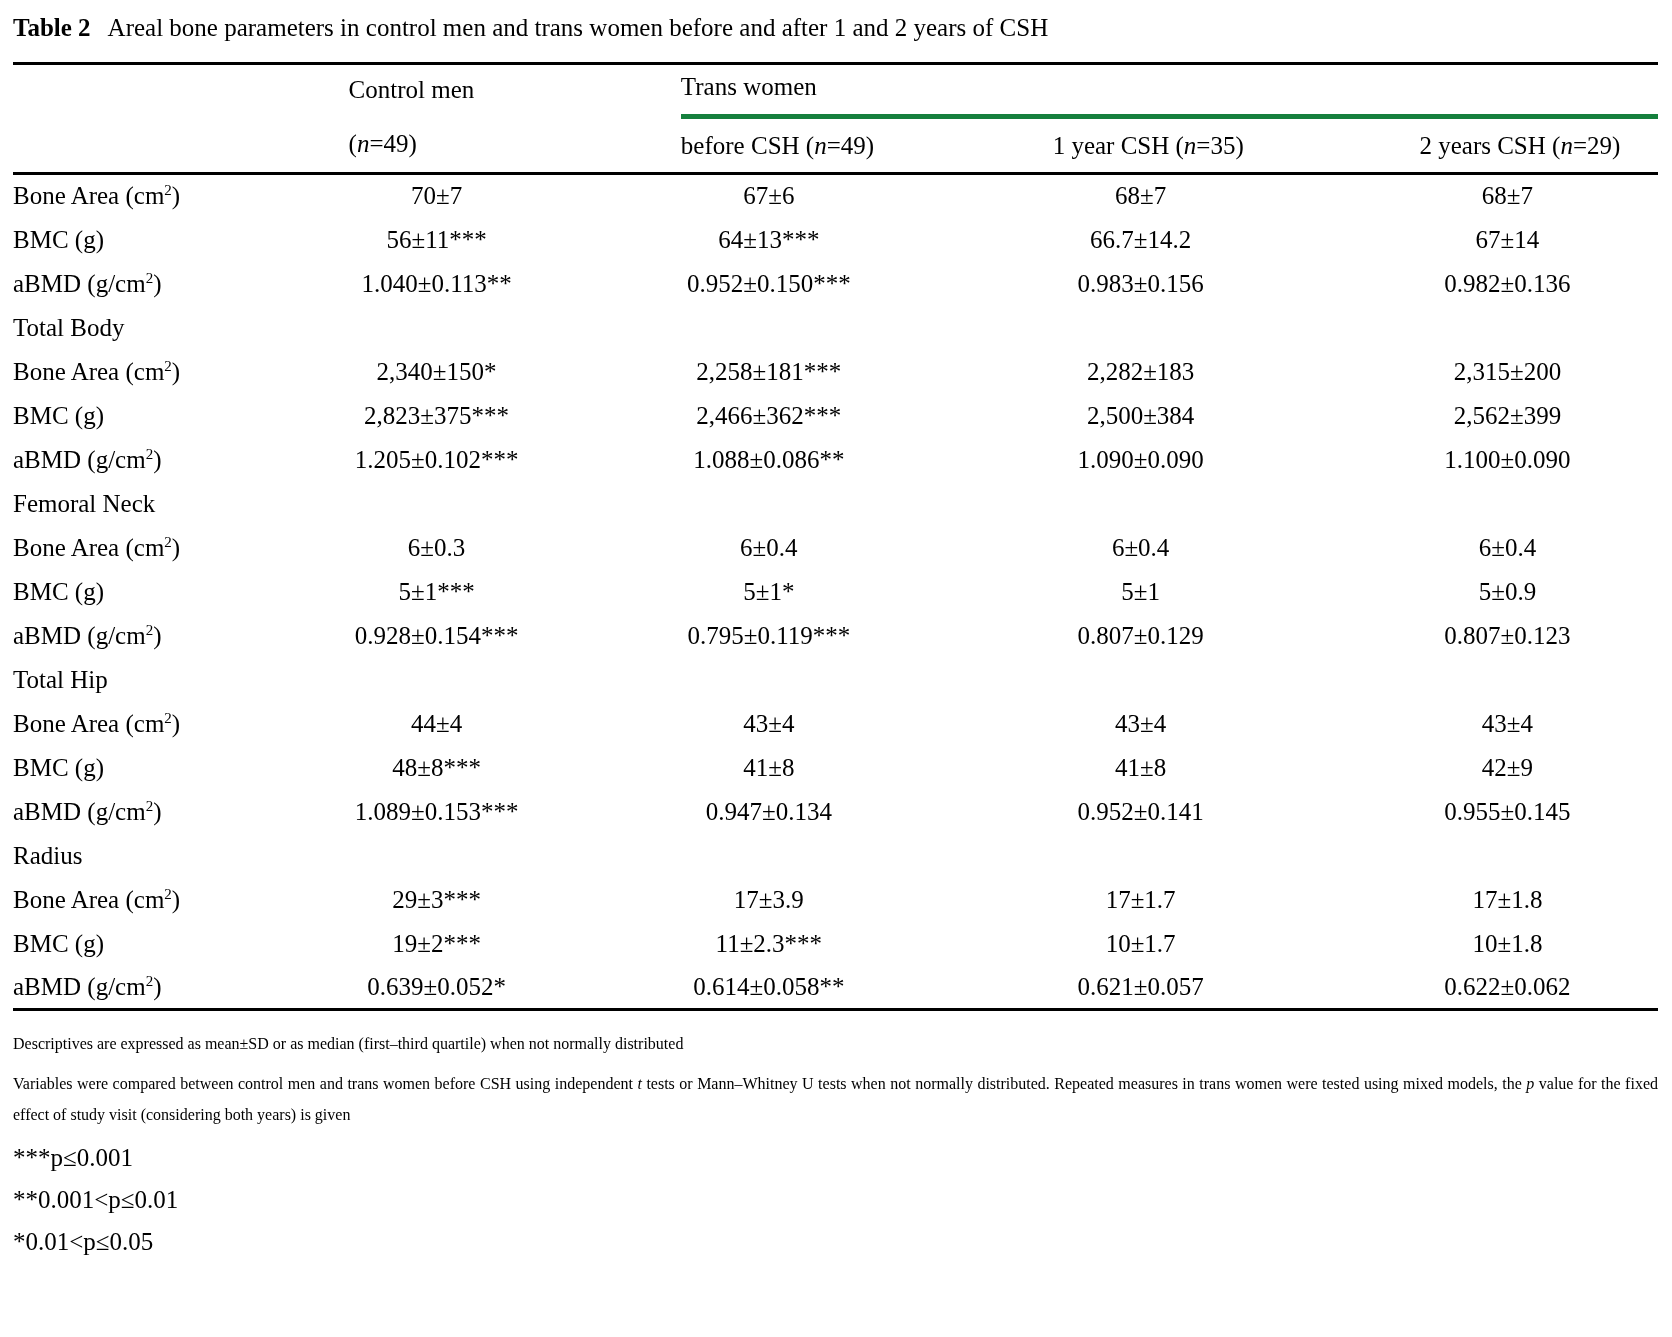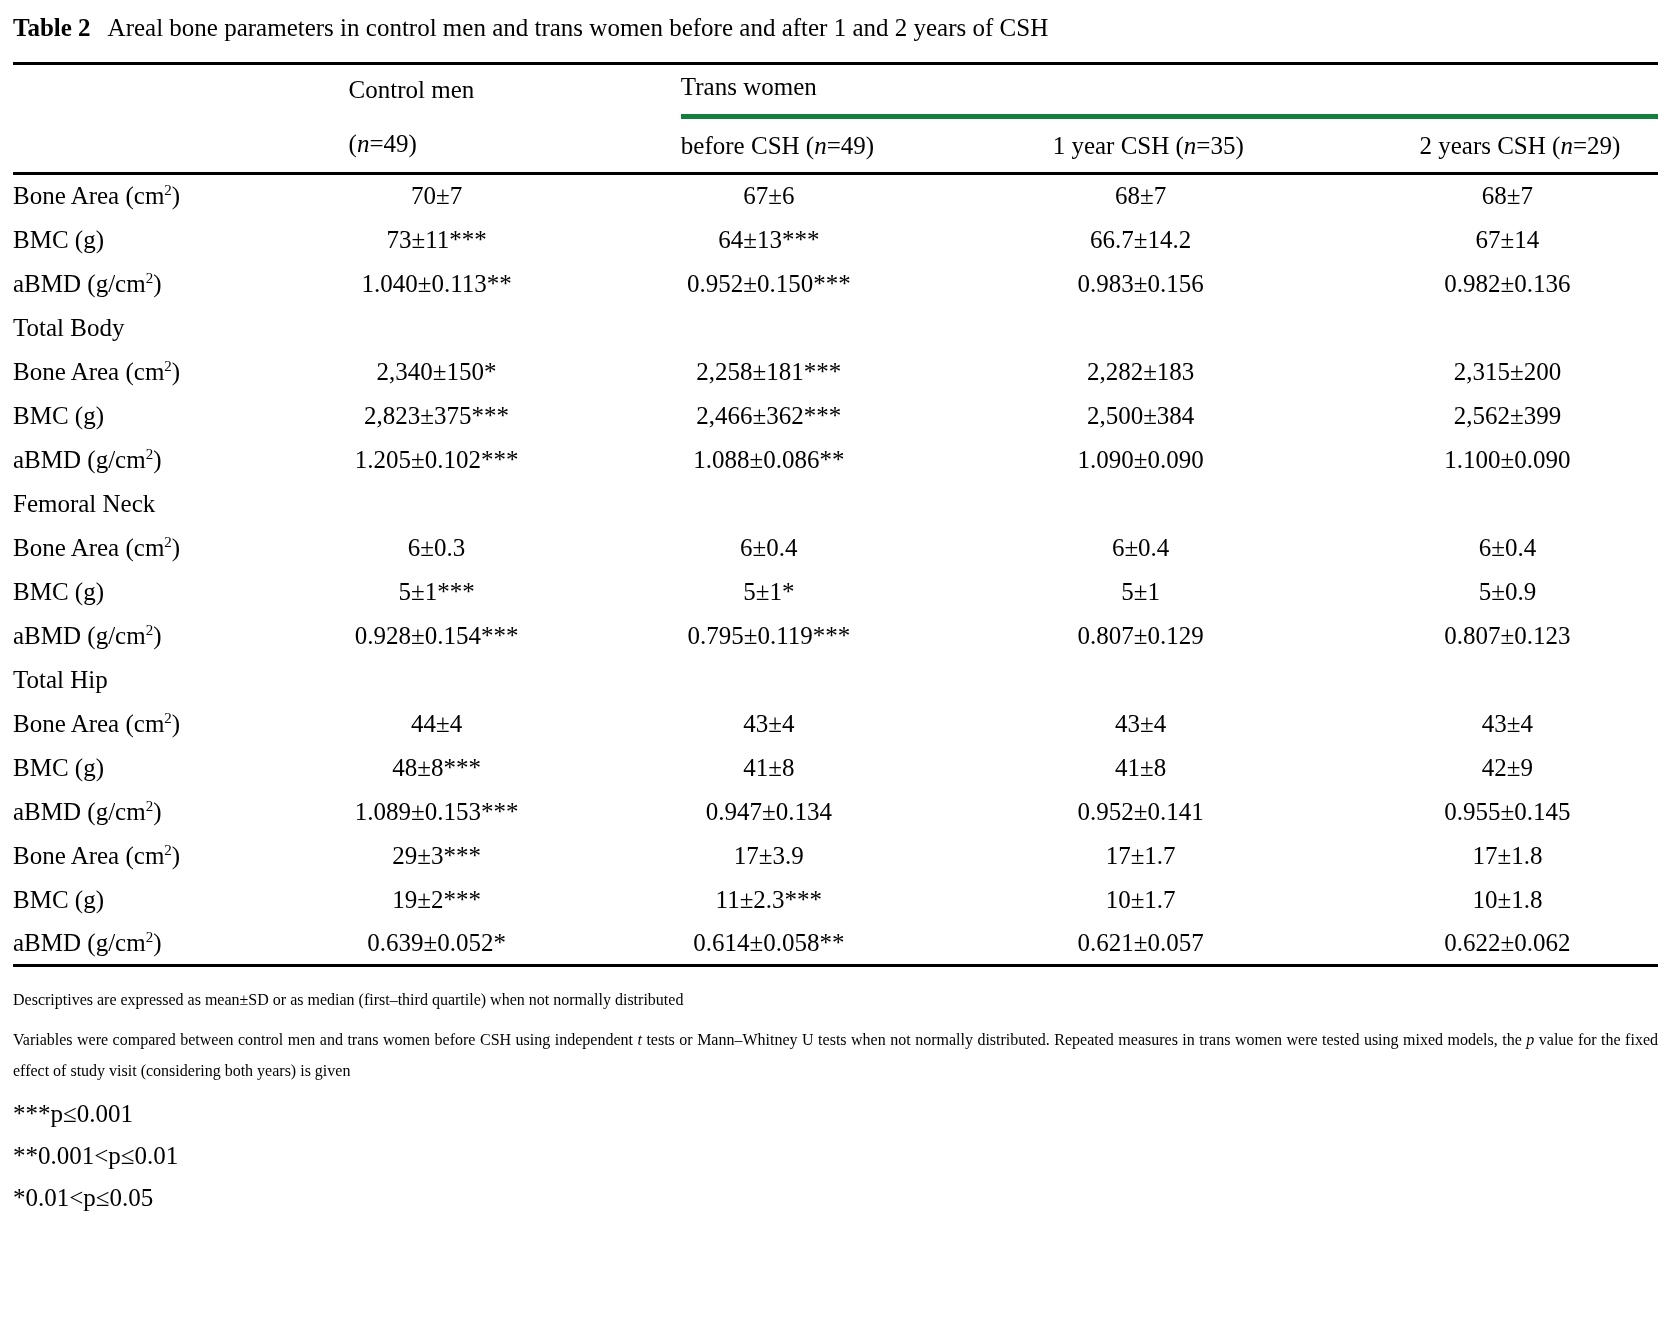--- a/index.html
+++ b/index.html
@@ -65,21 +65,21 @@
 
     <tr>
       <td><span>Bone Area (cm</span><sup>2</sup><span>)</span></td>
       <td><span class="val">70±7</span></td>
       <td><span class="val">67±6</span></td>
       <td><span class="val">68±7</span></td>
       <td><span class="val">68±7</span></td>
     </tr>
     <tr>
       <td><span>BMC (g)</span><sup></sup><span></span></td>
-      <td><span class="val">73±11***</span></td>
+      <td><span class="val">56±11***</span></td>
       <td><span class="val">64±13***</span></td>
       <td><span class="val">66.7±14.2</span></td>
       <td><span class="val">67±14</span></td>
     </tr>
     <tr>
       <td><span>aBMD (g/cm</span><sup>2</sup><span>)</span></td>
       <td><span class="val">1.040±0.113**</span></td>
       <td><span class="val">0.952±0.150***</span></td>
       <td><span class="val">0.983±0.156</span></td>
       <td><span class="val">0.982±0.136</span></td>
@@ -165,20 +165,27 @@
       <td><span class="val">42±9</span></td>
     </tr>
     <tr>
       <td><span>aBMD (g/cm</span><sup>2</sup><span>)</span></td>
       <td><span class="val">1.089±0.153***</span></td>
       <td><span class="val">0.947±0.134</span></td>
       <td><span class="val">0.952±0.141</span></td>
       <td><span class="val">0.955±0.145</span></td>
     </tr>
 
+    <tr>
+      <td>Radius</td>
+      <td></td>
+        <td></td>
+        <td></td>
+        <td></td>
+    </tr>
     <tr>
       <td><span>Bone Area (cm</span><sup>2</sup><span>)</span></td>
       <td><span class="val">29±3***</span></td>
       <td><span class="val">17±3.9</span></td>
       <td><span class="val">17±1.7</span></td>
       <td><span class="val">17±1.8</span></td>
     </tr>
     <tr>
       <td><span>BMC (g)</span><sup></sup><span></span></td>
       <td><span class="val">19±2***</span></td>

